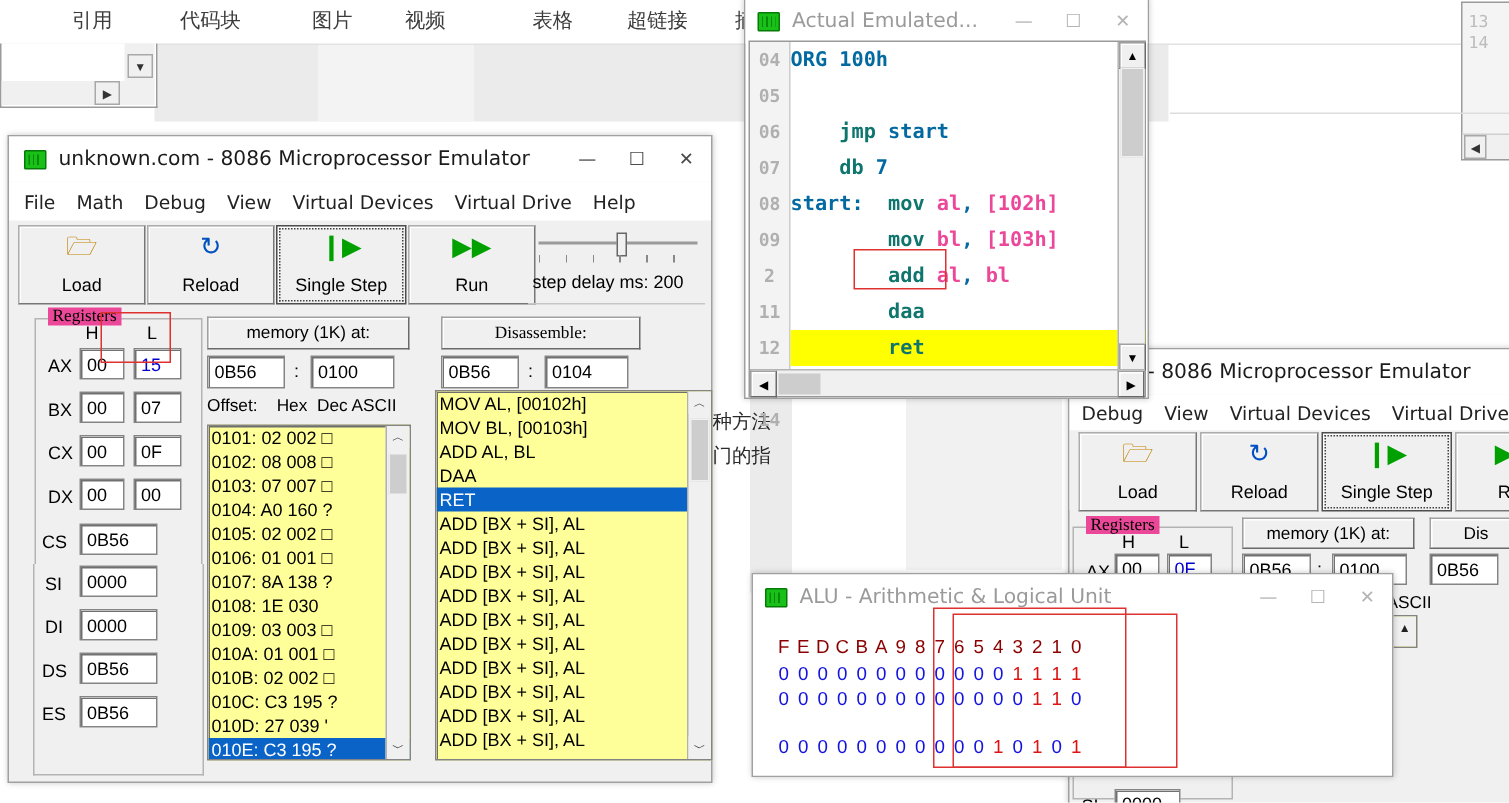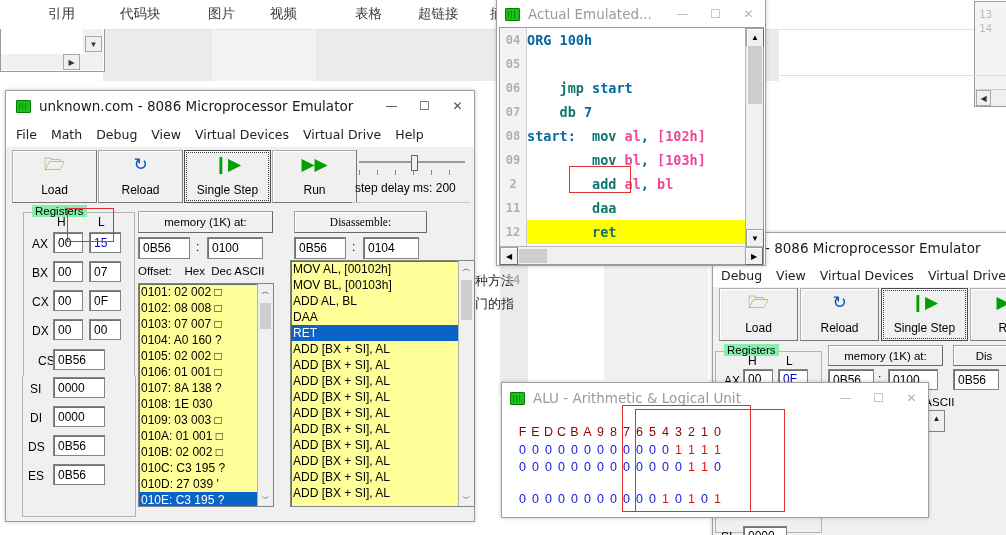--- a/index.html
+++ b/index.html
@@ -80,22 +80,22 @@
     box-shadow: inset 1px 1px 0 #ffffff;
   }
   .tbbtn .gly{position:absolute;left:0;right:0;top:5px;text-align:center;font-size:17px;line-height:17px;}
   .tbbtn .lbl{position:absolute;left:0;right:0;bottom:5px;text-align:center;font-size:12px;color:#000;
      font-family:"Liberation Sans",sans-serif;}
   .tbbtn.focus{border:1px solid #4d4d4d;}
   .tbbtn.focus .inner{position:absolute;left:1px;top:1px;right:1px;bottom:1px;border:1px dotted #404040;}
 
   
   .grp{position:absolute;border:1px solid #b4b4b4;}
-  .grp .cap{position:absolute;top:-8px;left:8px;background:#86efac;padding:0 3px;font-size:11.5px;color:#000;
-     font-family:Liberation Sans, sans-serif;}
+  .grp .cap{position:absolute;top:-8px;left:8px;background:#ec4899;padding:0 3px;font-size:11.5px;color:#000;
+     font-family:Liberation Serif, serif;}
 
   .reglabel{position:absolute;font-size:12px;color:#000;font-family:"Liberation Sans",sans-serif;}
 
   
   .listbox{
     position:absolute;background:#ffff99;border:1px solid #848484;
     box-shadow: inset 1px 1px 0 #6e6e6e;overflow:hidden;
     font-family:"Liberation Sans",sans-serif;font-size:12px;color:#000;
   }
   .listbox .row{height:16px;line-height:16px;padding-left:2px;white-space:nowrap;}
@@ -307,21 +307,21 @@
       <div class="field" style="position:absolute;left:65px;top:48px;width:32px;height:21px;">07</div>
 
       <span class="reglabel" style="left:8px;top:82px;">CX</span>
       <div class="field" style="position:absolute;left:29px;top:77px;width:30px;height:21px;">00</div>
       <div class="field" style="position:absolute;left:65px;top:77px;width:32px;height:21px;">0F</div>
 
       <span class="reglabel" style="left:8px;top:111px;">DX</span>
       <div class="field" style="position:absolute;left:29px;top:106px;width:30px;height:21px;">00</div>
       <div class="field" style="position:absolute;left:65px;top:106px;width:32px;height:21px;">00</div>
 
-      <span class="reglabel" style="left:14px;top:141px;">CS</span>
+      <span class="reglabel" style="left:4px;top:141px;">CS</span>
       <div class="field" style="position:absolute;left:29px;top:136px;width:52px;height:21px;">0B56</div>
 
       <span class="reglabel" style="left:8px;top:170px;">IP</span>
       <div class="field blue" style="position:absolute;left:29px;top:165px;width:52px;height:21px;">010E</div>
 
       <span class="reglabel" style="left:6px;top:199px;">SS</span>
       <div class="field" style="position:absolute;left:29px;top:194px;width:52px;height:21px;">0B56</div>
 
       <span class="reglabel" style="left:6px;top:228px;">SP</span>
       <div class="field" style="position:absolute;left:29px;top:223px;width:52px;height:21px;">FFFE</div>

